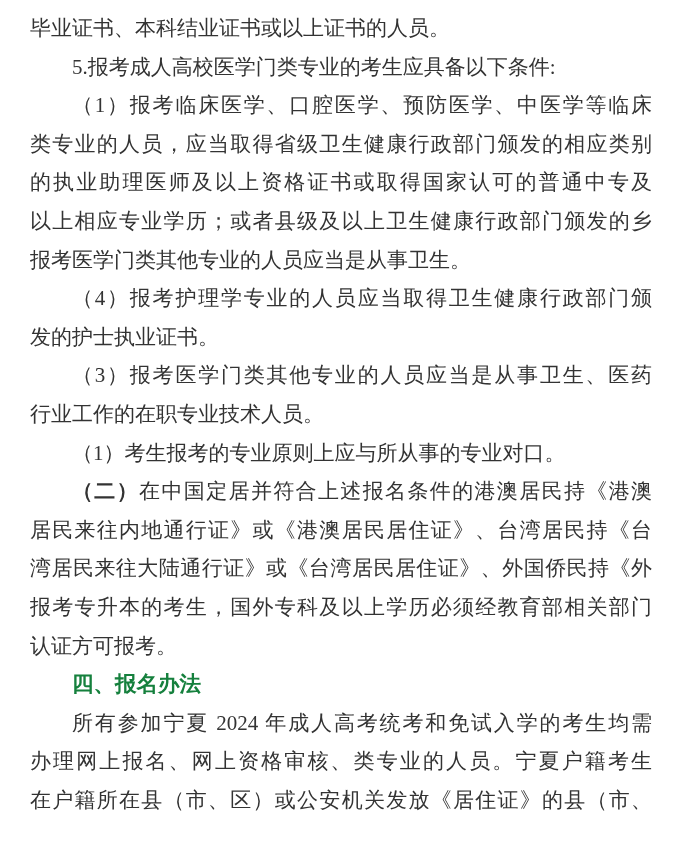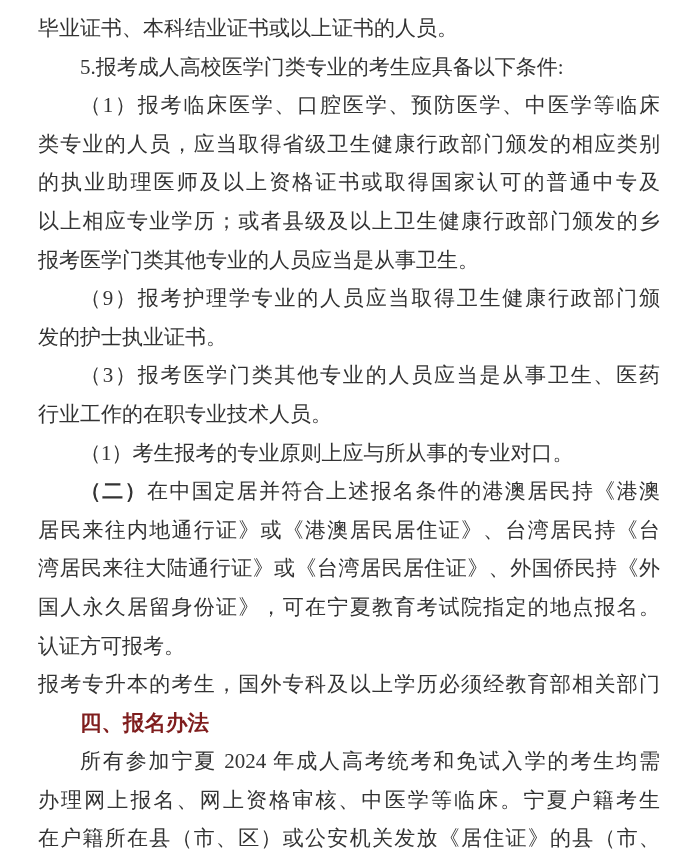--- a/index.html
+++ b/index.html
@@ -15,21 +15,21 @@
   .page {
     width: 682px;
     height: 867px;
     background: #ffffff;
     box-sizing: border-box;
     overflow: hidden;
   }
   .doc {
     box-sizing: border-box;
     width: 682px;
-    padding: 9px 30px 0 38px;
+    padding: 9px 30px 0 30px;
     font-family: "Liberation Serif", "DejaVu Serif", serif;
     font-size: 21px;
     line-height: 38.6px;
     color: #333333;
     overflow: hidden;
   }
   .line {
     width: 622px;
     overflow: hidden;
     max-height: 38.6px;
@@ -38,47 +38,46 @@
     text-indent: 42px;
   }
   .line.justify {
     text-align: justify;
     text-align-last: justify;
   }
   .line.heading {
     font-family: "Liberation Sans", "DejaVu Sans", sans-serif;
     font-weight: 700;
     font-size: 21.5px;
-    color: #7f1d1d;
+    color: #15803d;
   }
   .line b {
     font-weight: 700;
   }
 </style>
 </head>
 <body>
 
 <div class="page">
   <div class="doc">
       <div class="line">毕业证书、本科结业证书或以上证书的人员。</div>
       <div class="line indent">5.报考成人高校医学门类专业的考生应具备以下条件:</div>
       <div class="line indent justify">（1）报考临床医学、口腔医学、预防医学、中医学等临床</div>
       <div class="line justify">类专业的人员，应当取得省级卫生健康行政部门颁发的相应类别</div>
       <div class="line justify">的执业助理医师及以上资格证书或取得国家认可的普通中专及</div>
       <div class="line justify">以上相应专业学历；或者县级及以上卫生健康行政部门颁发的乡</div>
       <div class="line">报考医学门类其他专业的人员应当是从事卫生。</div>
-      <div class="line indent justify">（9）报考护理学专业的人员应当取得卫生健康行政部门颁</div>
+      <div class="line indent justify">（4）报考护理学专业的人员应当取得卫生健康行政部门颁</div>
       <div class="line">发的护士执业证书。</div>
       <div class="line indent justify">（3）报考医学门类其他专业的人员应当是从事卫生、医药</div>
       <div class="line">行业工作的在职专业技术人员。</div>
       <div class="line indent">（1）考生报考的专业原则上应与所从事的专业对口。</div>
       <div class="line indent justify"><b>（二）</b>在中国定居并符合上述报名条件的港澳居民持《港澳</div>
       <div class="line justify">居民来往内地通行证》或《港澳居民居住证》、台湾居民持《台</div>
       <div class="line justify">湾居民来往大陆通行证》或《台湾居民居住证》、外国侨民持《外</div>
-      <div class="line justify">国人永久居留身份证》，可在宁夏教育考试院指定的地点报名。</div>
+      <div class="line justify">报考专升本的考生，国外专科及以上学历必须经教育部相关部门</div>
       <div class="line">认证方可报考。</div>
-      <div class="line justify">报考专升本的考生，国外专科及以上学历必须经教育部相关部门</div>
       <div class="line indent heading">四、报名办法</div>
       <div class="line indent justify">所有参加宁夏 2024 年成人高考统考和免试入学的考生均需</div>
-      <div class="line justify">办理网上报名、网上资格审核、中医学等临床。宁夏户籍考生</div>
+      <div class="line justify">办理网上报名、网上资格审核、类专业的人员。宁夏户籍考生</div>
       <div class="line justify">在户籍所在县（市、区）或公安机关发放《居住证》的县（市、</div>
     </div>
 </div>
 
 </body></html>

